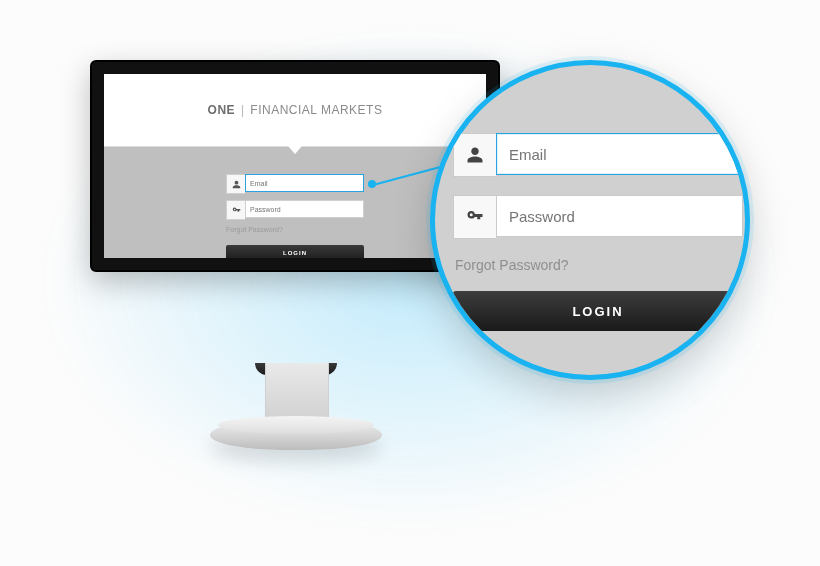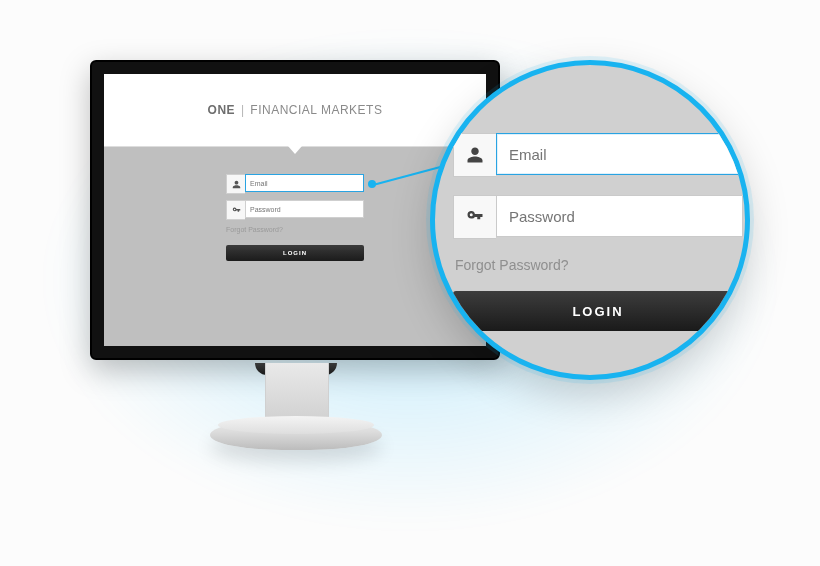--- a/index.html
+++ b/index.html
@@ -4,21 +4,21 @@
 <style>
   html,body{margin:0;padding:0;width:820px;height:566px;background:#fcfcfc;font-family:Arial,Helvetica,sans-serif;overflow:hidden}
   .stage{position:relative;width:820px;height:566px}
 
   
   .glow{position:absolute;left:40px;top:30px;width:740px;height:500px;border-radius:30px;
         background:radial-gradient(ellipse at 50% 50%,rgba(0,180,255,.22) 0%,rgba(0,180,255,.08) 45%,rgba(0,180,255,0) 70%);
         filter:blur(10px)}
 
   
-  .monitor{position:absolute;left:90px;top:60px;width:410px;height:300px;
+  .monitor{position:absolute;left:90px;top:60px;width:410px;height:212px;
            background:#111;border:2px solid #000;border-radius:6px;padding:12px;box-sizing:border-box;
            box-shadow:0 10px 30px rgba(0,0,0,.25)}
   .screen{width:100%;height:100%;background:#bfbfbf;position:relative;overflow:hidden}
   .screen-header{position:absolute;top:0;left:0;right:0;height:72px;background:#fff;display:flex;align-items:center;justify-content:center;border-bottom:1px solid #ddd}
   .brand{font-size:12px;color:#8a8a8a;letter-spacing:.5px}
   .brand .bold{font-weight:800;color:#6e6e6e}
   .brand .bar{color:#b5b5b5;margin:0 2px}
   .notch{position:absolute;top:72px;left:50%;transform:translateX(-50%);width:0;height:0;
          border-left:7px solid transparent;border-right:7px solid transparent;border-top:8px solid #fff}
   .mini-form{position:absolute;left:50%;top:100px;transform:translateX(-50%);width:138px}

